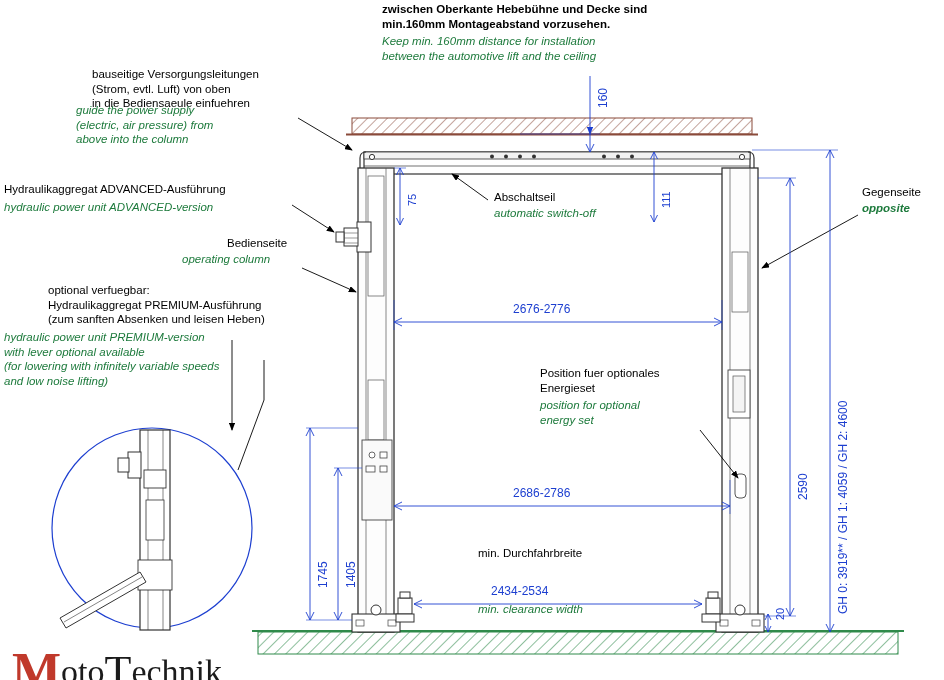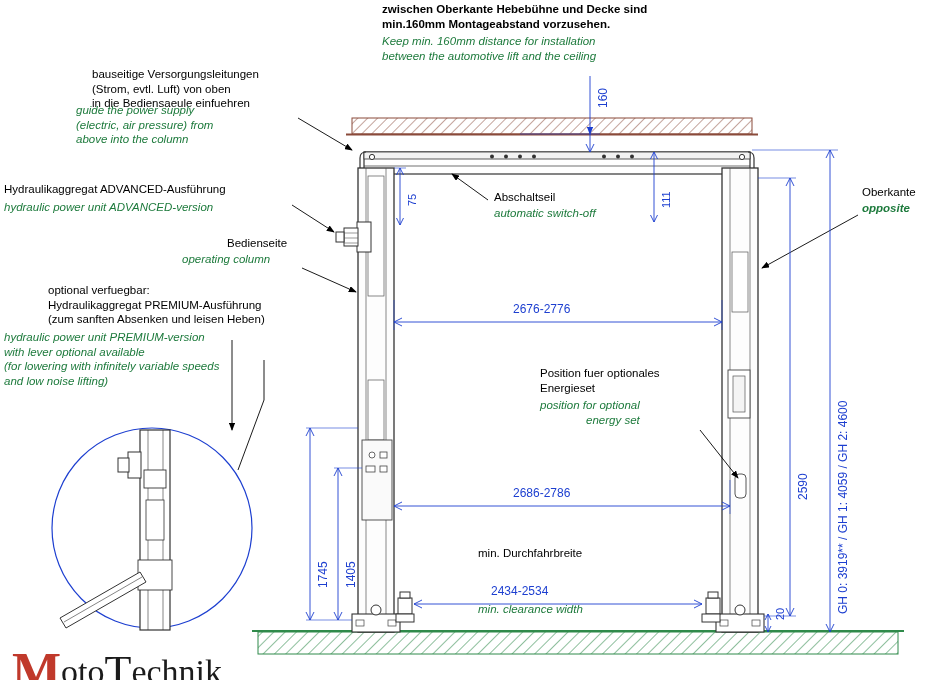--- a/index.html
+++ b/index.html
@@ -256,26 +256,26 @@
 Hydraulikaggregat PREMIUM-Ausführung
 (zum sanften Absenken und leisen Heben)</div>
 <div class="abs txt en" style="left:4px;top:330px;">hydraulic power unit PREMIUM-version
 with lever optional available
 (for lowering with infinitely variable speeds
 and low noise lifting)</div>
 
 <div class="abs txt" style="left:494px;top:190px;">Abschaltseil</div>
 <div class="abs txt en" style="left:494px;top:206px;">automatic switch-off</div>
 
-<div class="abs txt" style="left:862px;top:185px;">Oberkante</div>
+<div class="abs txt" style="left:862px;top:185px;">Gegenseite</div>
 <div class="abs txt en" style="left:862px;top:201px;font-weight:bold;">opposite</div>
 
 <div class="abs txt" style="left:540px;top:366px;">Position fuer optionales
 Energieset</div>
-<div class="abs txt en" style="left:540px;top:398px;text-align:right;">position for optional
+<div class="abs txt en" style="left:540px;top:398px;">position for optional
 energy set</div>
 
 <div class="abs txt" style="left:478px;top:546px;">min. Durchfahrbreite</div>
 <div class="abs txt en" style="left:478px;top:562px;margin-top:40px;">min. clearance width</div>
 
 <div class="abs dim rot90" style="left:596px;top:108px;">160</div>
 <div class="abs dim small rot90" style="left:406px;top:206px;">75</div>
 <div class="abs dim small rot90" style="left:660px;top:208px;">111</div>
 
 <div class="abs dim" style="left:513px;top:302px;">2676-2776</div>

